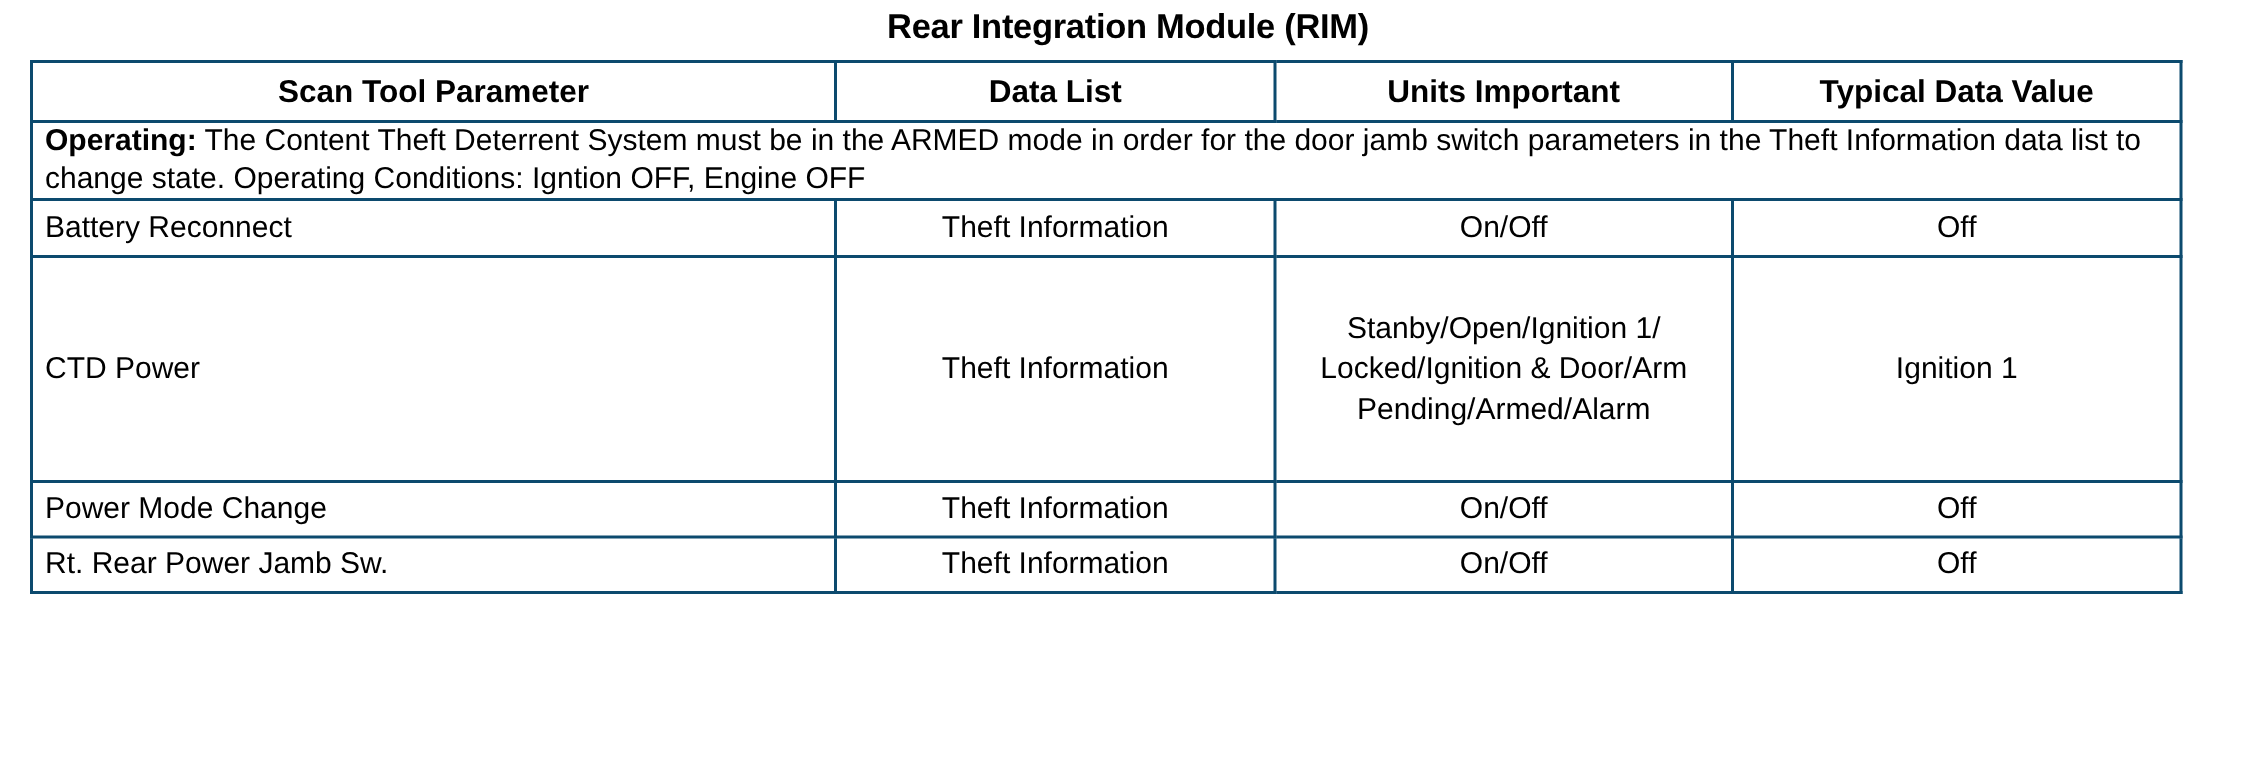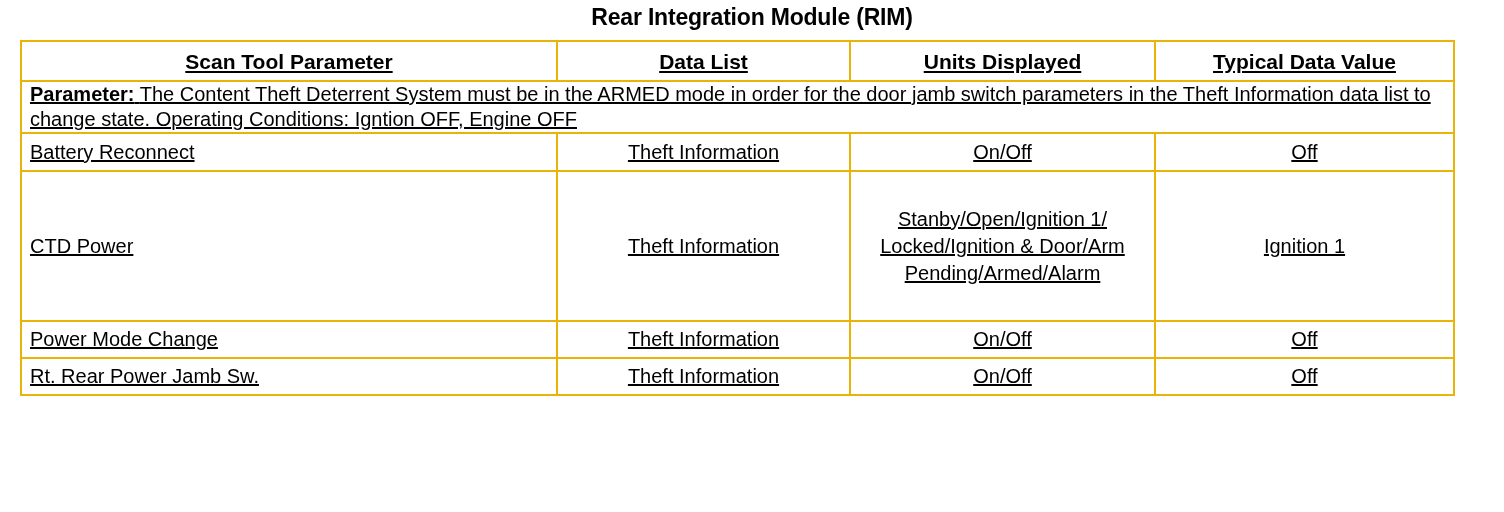--- a/index.html
+++ b/index.html
@@ -39,27 +39,26 @@
     width: 1433px;
   }
   table.spec {
     border-collapse: collapse;
     table-layout: fixed;
     width: 1433px;
     background: #ffffff;
   }
   table.spec td,
   table.spec th {
-    border: 2px solid #eab308;
+    border: 2px solid #0c4a6e;
     padding: 0 8px;
     vertical-align: middle;
     font-size: 20px;
     line-height: 25px;
     font-weight: normal;
-    text-decoration: underline;
   }
   table.spec thead th {
     font-weight: bold;
     text-align: center;
     height: 38px;
     font-size: 21px;
   }
   .col-param  { width: 536px; }
   .col-list   { width: 293px; }
   .col-units  { width: 305px; }
@@ -102,28 +101,28 @@
       <colgroup>
         <col class="col-param">
         <col class="col-list">
         <col class="col-units">
         <col class="col-value">
       </colgroup>
       <thead>
         <tr>
           <th>Scan Tool Parameter</th>
           <th>Data List</th>
-          <th>Units Displayed</th>
+          <th>Units Important</th>
           <th>Typical Data Value</th>
         </tr>
       </thead>
       <tbody>
 
         <tr>
-          <td class="note-cell" colspan="4"><span class="note-label">Parameter:</span> <span>The Content Theft Deterrent System must be in the ARMED mode in order for the door jamb switch parameters in the Theft Information data list to change state. Operating Conditions: Igntion OFF, Engine OFF</span></td>
+          <td class="note-cell" colspan="4"><span class="note-label">Operating:</span> <span>The Content Theft Deterrent System must be in the ARMED mode in order for the door jamb switch parameters in the Theft Information data list to change state. Operating Conditions: Igntion OFF, Engine OFF</span></td>
         </tr>
 
         <tr class="row-battery">
           <td class="param-cell">Battery Reconnect</td>
           <td class="center-cell">Theft Information</td>
           <td class="center-cell">On/Off</td>
           <td class="center-cell">Off</td>
         </tr>
 
         <tr class="row-ctd">

